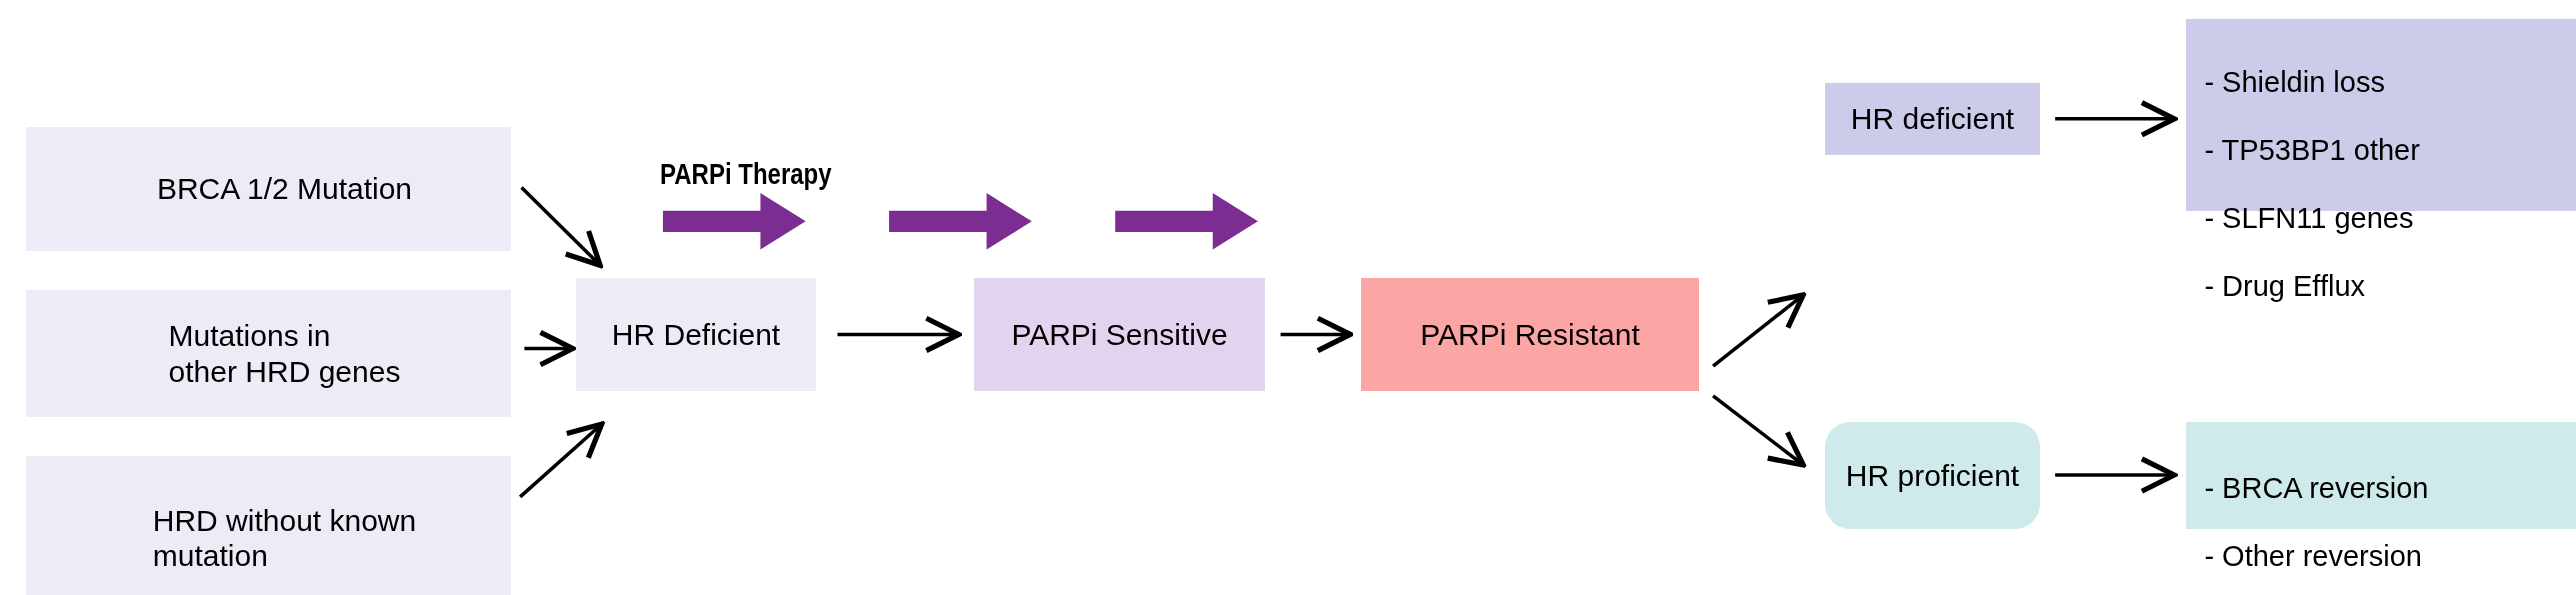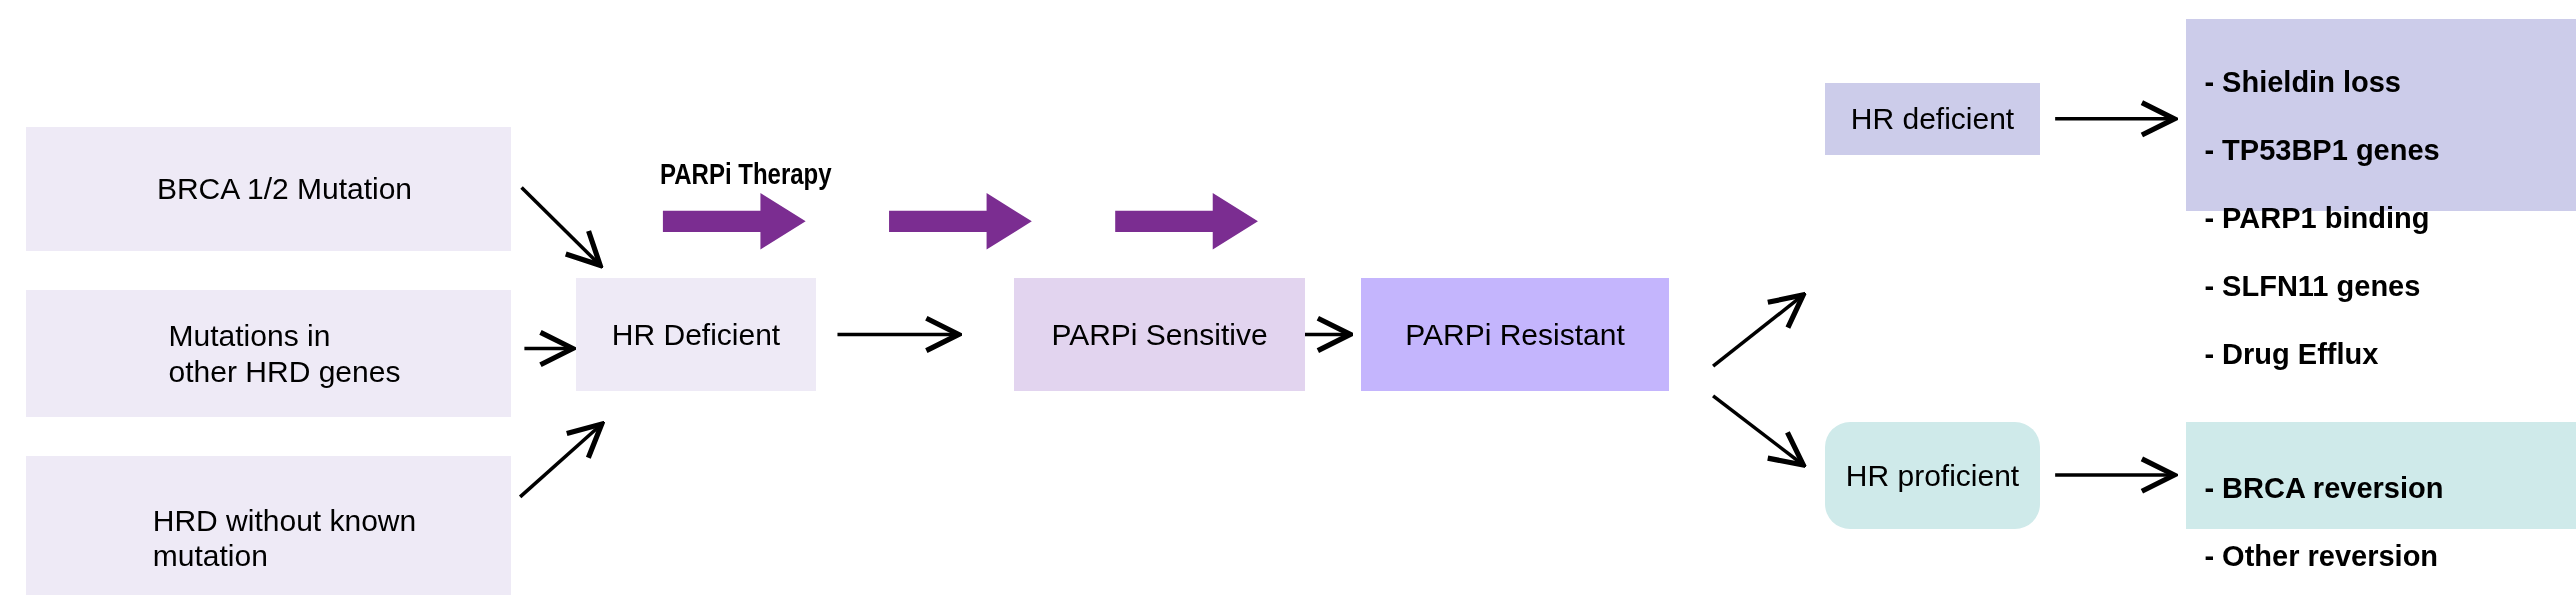--- a/index.html
+++ b/index.html
@@ -37,22 +37,22 @@
 
   
   .chain{
     top:278px;
     height:113px;
     justify-content:center;
     font-size:30px;
     padding:0 15.5px;
   }
   #ch0{left:576px;width:240px;background:#eeeaf6;}
-  #ch1{left:1014px;width:291px;background:#e2d4ef;}
-  #ch2{left:1361px;width:308px;background:#c4b5fd;}
+  #ch1{left:974px;width:291px;background:#e2d4ef;}
+  #ch2{left:1361px;width:338px;background:#fca5a5;}
 
   
   #out-hrd{
     left:1825px;top:83px;width:215px;height:72px;
     background:#ccccea;justify-content:center;font-size:30px;
   }
   #out-hrp{
     left:1825px;top:422px;width:215px;height:107px;
     background:#cfeaea;justify-content:center;font-size:30px;border-radius:25px;
   }
@@ -65,21 +65,20 @@
   }
   #list-hrp{
     left:2186px;top:422px;width:390px;height:107px;
     background:#cfeaea;
     display:block;padding:15.5px 0 0 18.4px;font-size:29px;
   }
   .bullet{
     display:block;
     white-space:nowrap;
     line-height:1.17;
-    font-weight:bold;
   }
 
   
   #therapy-label{
     position:absolute;
     left:660px;top:157px;
     font-size:30px;
     font-weight:bold;
     font-family:"Liberation Sans Narrow","Liberation Sans", sans-serif;
     transform:scaleX(0.80);
@@ -187,22 +186,21 @@
   <div class="box" id="out-hrd">
     <span>HR deficient</span>
   </div>
 
   <div class="box" id="out-hrp">
     <span>HR proficient</span>
   </div>
 
   <div class="box" id="list-hrd" style="height: 192px;">
     <span class="bullet">- Shieldin loss</span>
-    <span class="bullet">- TP53BP1 genes</span>
-    <span class="bullet">- PARP1 binding</span>
+    <span class="bullet">- TP53BP1 other</span>
     <span class="bullet">- SLFN11 genes</span>
     <span class="bullet">- Drug Efflux</span>
   </div>
 
   <div class="box" id="list-hrp">
     <span class="bullet">- BRCA reversion</span>
     <span class="bullet">- Other reversion</span>
   </div>
 
 </div>

